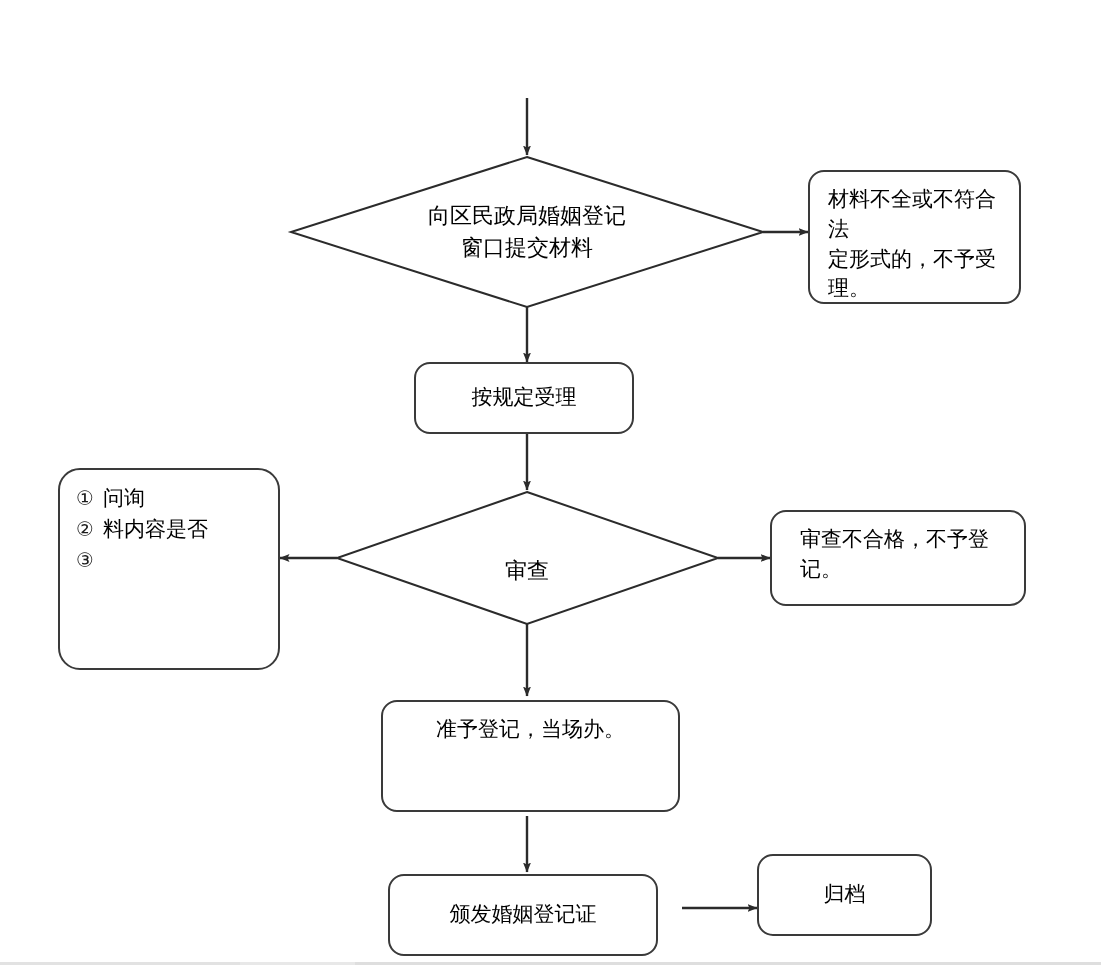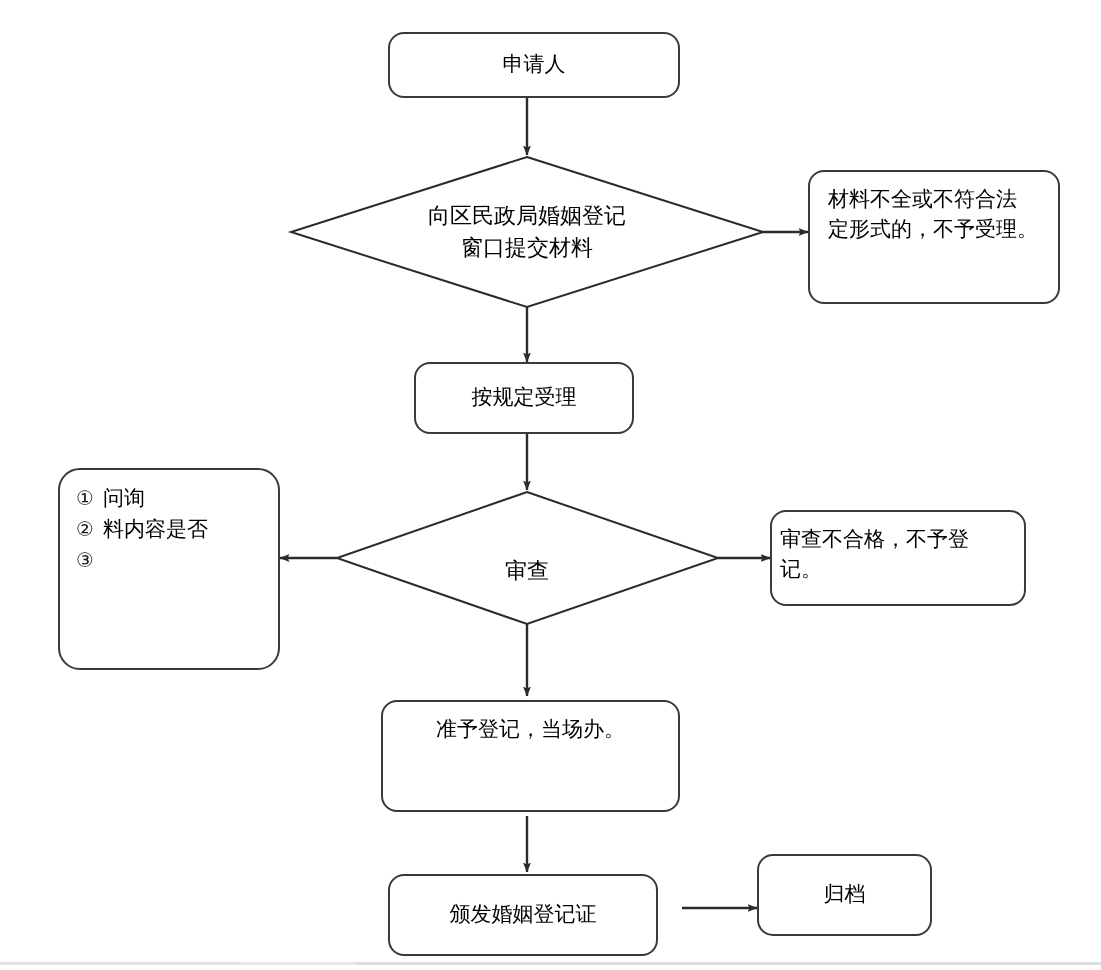--- a/index.html
+++ b/index.html
@@ -130,26 +130,25 @@
 
     <line x1="718" y1="558" x2="770" y2="558" stroke="#2b2b2b" stroke-width="2.4" marker-end="url(#arrow)"></line>
 
     <line x1="527" y1="624" x2="527" y2="696" stroke="#2b2b2b" stroke-width="2.4" marker-end="url(#arrow)"></line>
 
     <line x1="527" y1="816" x2="527" y2="872" stroke="#2b2b2b" stroke-width="2.4" marker-end="url(#arrow)"></line>
 
     <line x1="682" y1="908" x2="757" y2="908" stroke="#2b2b2b" stroke-width="2.4" marker-end="url(#arrow)"></line>
   </svg>
 
-  <div class="node rbox" style="left:388px; top:32px; width:292px; height:66px;">申请人</div>
 
   <div class="diamond-label" style="left:371px; top:192px; width:312px; height:80px;">向区民政局婚姻登记
 窗口提交材料</div>
 
-  <div class="node rbox top-align" style="left:808px; top:170px; width:252px; height:134px; text-align:left; justify-content:flex-start; padding-left:18px; padding-right:4px;">材料不全或不符合法
+  <div class="node rbox top-align" style="left:808px; top:170px; width:213px; height:134px; text-align:left; justify-content:flex-start; padding-left:18px; padding-right:4px;">材料不全或不符合法
 定形式的，不予受理。</div>
 
   <div class="node rbox" style="left:414px; top:362px; width:220px; height:72px;">按规定受理</div>
 
   <div class="diamond-label" style="left:457px; top:526px; width:140px; height:40px;margin-top:25px;">审查</div>
 
   <div class="notebox" style="left:58px; top:468px; width:222px; height:202px;">
     <ul class="note-list">
       <li class="note-item">
         <span class="note-marker">①</span>
@@ -158,21 +157,21 @@
       <li class="note-item">
         <span class="note-marker">②</span>
         <span class="note-text">料内容是否</span>
       </li>
       <li class="note-item">
         <span class="note-marker">③</span>
       </li>
     </ul>
   </div>
 
-  <div class="node rbox top-align" style="left:770px; top:510px; width:256px; height:96px; text-align:left; justify-content:flex-start; padding-left:8px; padding-right:10px;">审查不合格，不予登
+  <div class="node rbox top-align" style="left:770px; top:510px; width:256px; height:96px; text-align:left; justify-content:flex-start; padding-left:28px; padding-right:10px;">审查不合格，不予登
 记。</div>
 
   <div class="node rbox top-align" style="left:381px; top:700px; width:299px; height:112px;">准予登记，当场办。</div>
 
   <div class="node rbox" style="left:388px; top:874px; width:270px; height:82px;">颁发婚姻登记证</div>
 
   <div class="node rbox" style="left:757px; top:854px; width:175px; height:82px;">归档</div>
 
   <div class="bottom-rule" style="top:962px;"></div>
   <div class="bottom-rule-seg" style="left:0px; top:962px; width:240px; background:#e2e2e2;"></div>

